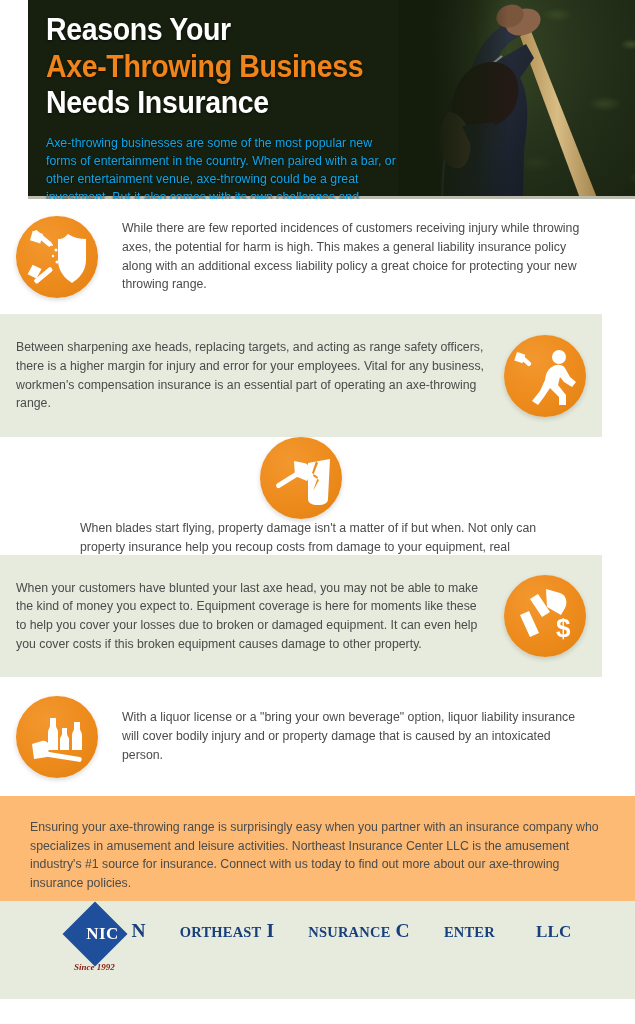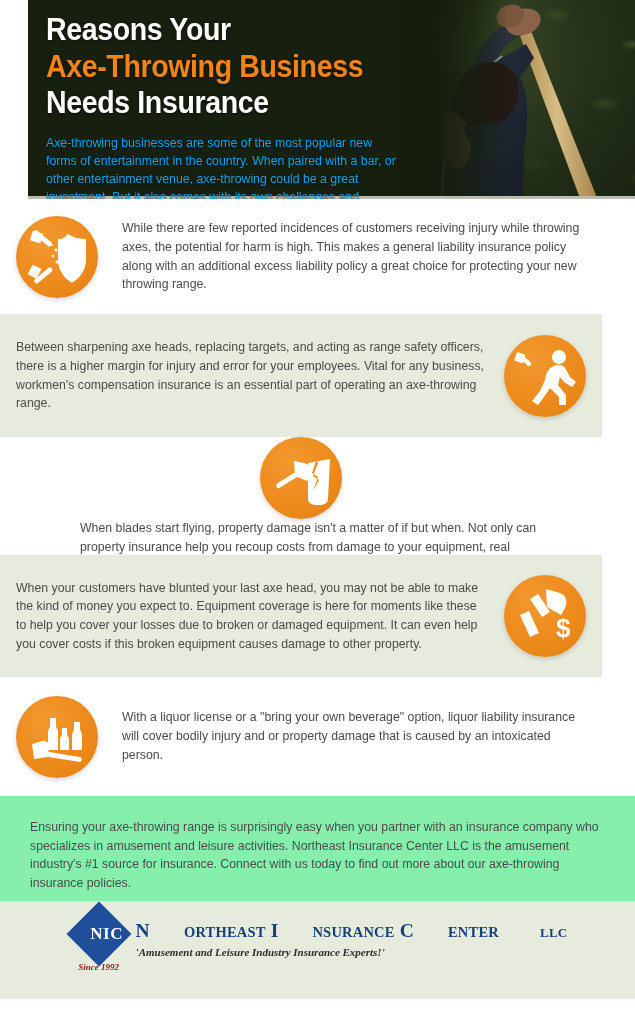--- a/index.html
+++ b/index.html
@@ -118,21 +118,21 @@
 
   
   #sec1 { height:115px; }
   #sec2 { height:123px; }
   #sec3 { height:118px;flex-direction:column; }
   #sec4 { height:122px; }
   #sec5 { height:119px; }
 
   
   .conclusion {
-    background:#86efac;
+    background:#fdba74;
     padding:22px 34px 8px 30px;
   }
   .conclusion .sec-text { width:575px; }
 
   .footer {
     background:#e7ebdd;
     height:98px;
     display:flex;
     align-items:center;
     justify-content:center;
@@ -181,21 +181,21 @@
   .logo-words { padding-top:12px; padding-left:6px; }
   .logo-name {
     font-family:"Liberation Serif", serif;
     font-weight:bold;
     color:#173f7c;
     font-size:19.5px;
     letter-spacing:0.2px;
     white-space:nowrap;
   }
   .logo-name .sm { font-size:14.5px;margin-left:34px; }
-  .logo-name .xs { font-size:13px;padding-left:36px; }
+  .logo-name .xs { font-size:17px;padding-left:36px; }
   .logo-tag {
     font-family:"Liberation Serif", serif;
     font-style:italic;
     font-weight:bold;
     color:#2b2b2b;
     font-size:11px;
     margin-top:4px;
     white-space:nowrap;
   }
 </style>
@@ -344,18 +344,17 @@
 
   <div class="footer">
     <div class="logo">
       <div class="logo-mark">
         <div class="diamond"></div>
         <div class="nic">NIC</div>
         <div class="since">Since 1992</div>
       </div>
       <div class="logo-words">
         <div class="logo-name"><span>N</span><span class="sm">ORTHEAST</span>&nbsp;<span>I</span><span class="sm">NSURANCE</span>&nbsp;<span>C</span><span class="sm">ENTER</span>&nbsp;<span class="xs">LLC</span></div>
-        <div class="logo-tag">'Amusement and Leisure Industry Insurance Experts!'</div>
       </div>
     </div>
   </div>
 
 </div>
 
 </body></html>

